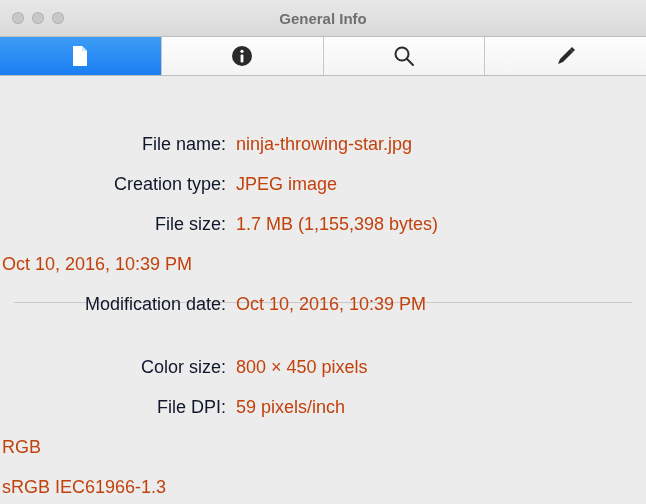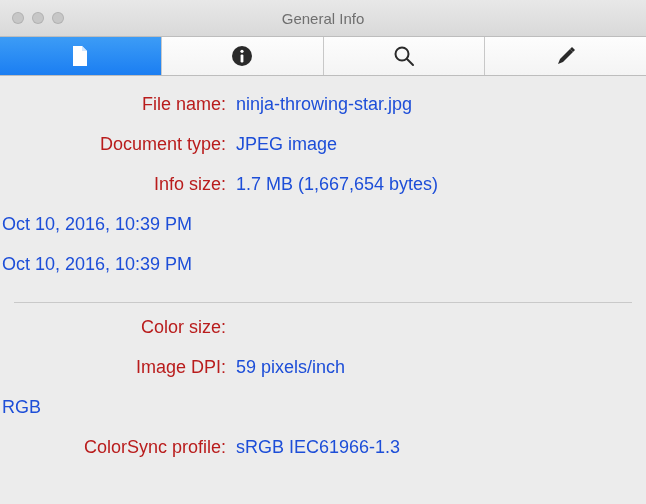--- a/index.html
+++ b/index.html
@@ -18,20 +18,21 @@
     display: flex;
     flex-direction: column;
   }
   .titlebar {
     height: 36px;
     background: linear-gradient(#e8e8e8, #d9d9d9);
     border-bottom: 1px solid #bdbdbd;
     display: flex;
     align-items: center;
     position: relative;
+    font-weight: bold;
   }
   .traffic-lights {
     display: flex;
     gap: 8px;
     padding-left: 12px;
   }
   .light {
     width: 12px;
     height: 12px;
     border-radius: 50%;
@@ -76,25 +77,26 @@
   }
   .row {
     display: flex;
     align-items: baseline;
     height: 40px;
   }
   .label {
     width: 226px;
     text-align: right;
     padding-right: 8px;
-    color: #b91c1c;
+    color: #0f172a;
   }
   .value {
     padding-left: 2px;
-    color: #1d4ed8;
+    color: #c2410c;
+    margin-top: 40px;
   }
   .divider {
     height: 1px;
     margin: 8px 14px 14px 14px;
     background: #c9c9c9;
   }
 </style>
 </head>
 <body>
 
@@ -145,45 +147,46 @@
     </div>
   </div>
 
   <div class="body">
 
     <div class="row">
       <div class="label">File name:</div>
       <div class="value">ninja-throwing-star.jpg</div>
     </div>
     <div class="row">
-      <div class="label">Document type:</div>
+      <div class="label">Creation type:</div>
       <div class="value">JPEG image</div>
     </div>
     <div class="row">
-      <div class="label">Info size:</div>
-      <div class="value">1.7 MB (1,667,654 bytes)</div>
+      <div class="label">File size:</div>
+      <div class="value">1.7 MB (1,155,398 bytes)</div>
     </div>
     <div class="row">
       <div class="value">Oct 10, 2016, 10:39 PM</div>
     </div>
     <div class="row">
+      <div class="label">Modification date:</div>
       <div class="value">Oct 10, 2016, 10:39 PM</div>
     </div>
 
     <div class="divider"></div>
 
     <div class="row">
       <div class="label">Color size:</div>
+      <div class="value">800 × 450 pixels</div>
     </div>
     <div class="row">
-      <div class="label">Image DPI:</div>
+      <div class="label">File DPI:</div>
       <div class="value">59 pixels/inch</div>
     </div>
     <div class="row">
       <div class="value">RGB</div>
     </div>
     <div class="row">
-      <div class="label">ColorSync profile:</div>
       <div class="value">sRGB IEC61966-1.3</div>
     </div>
 
   </div>
 </div>
 
 </body></html>

